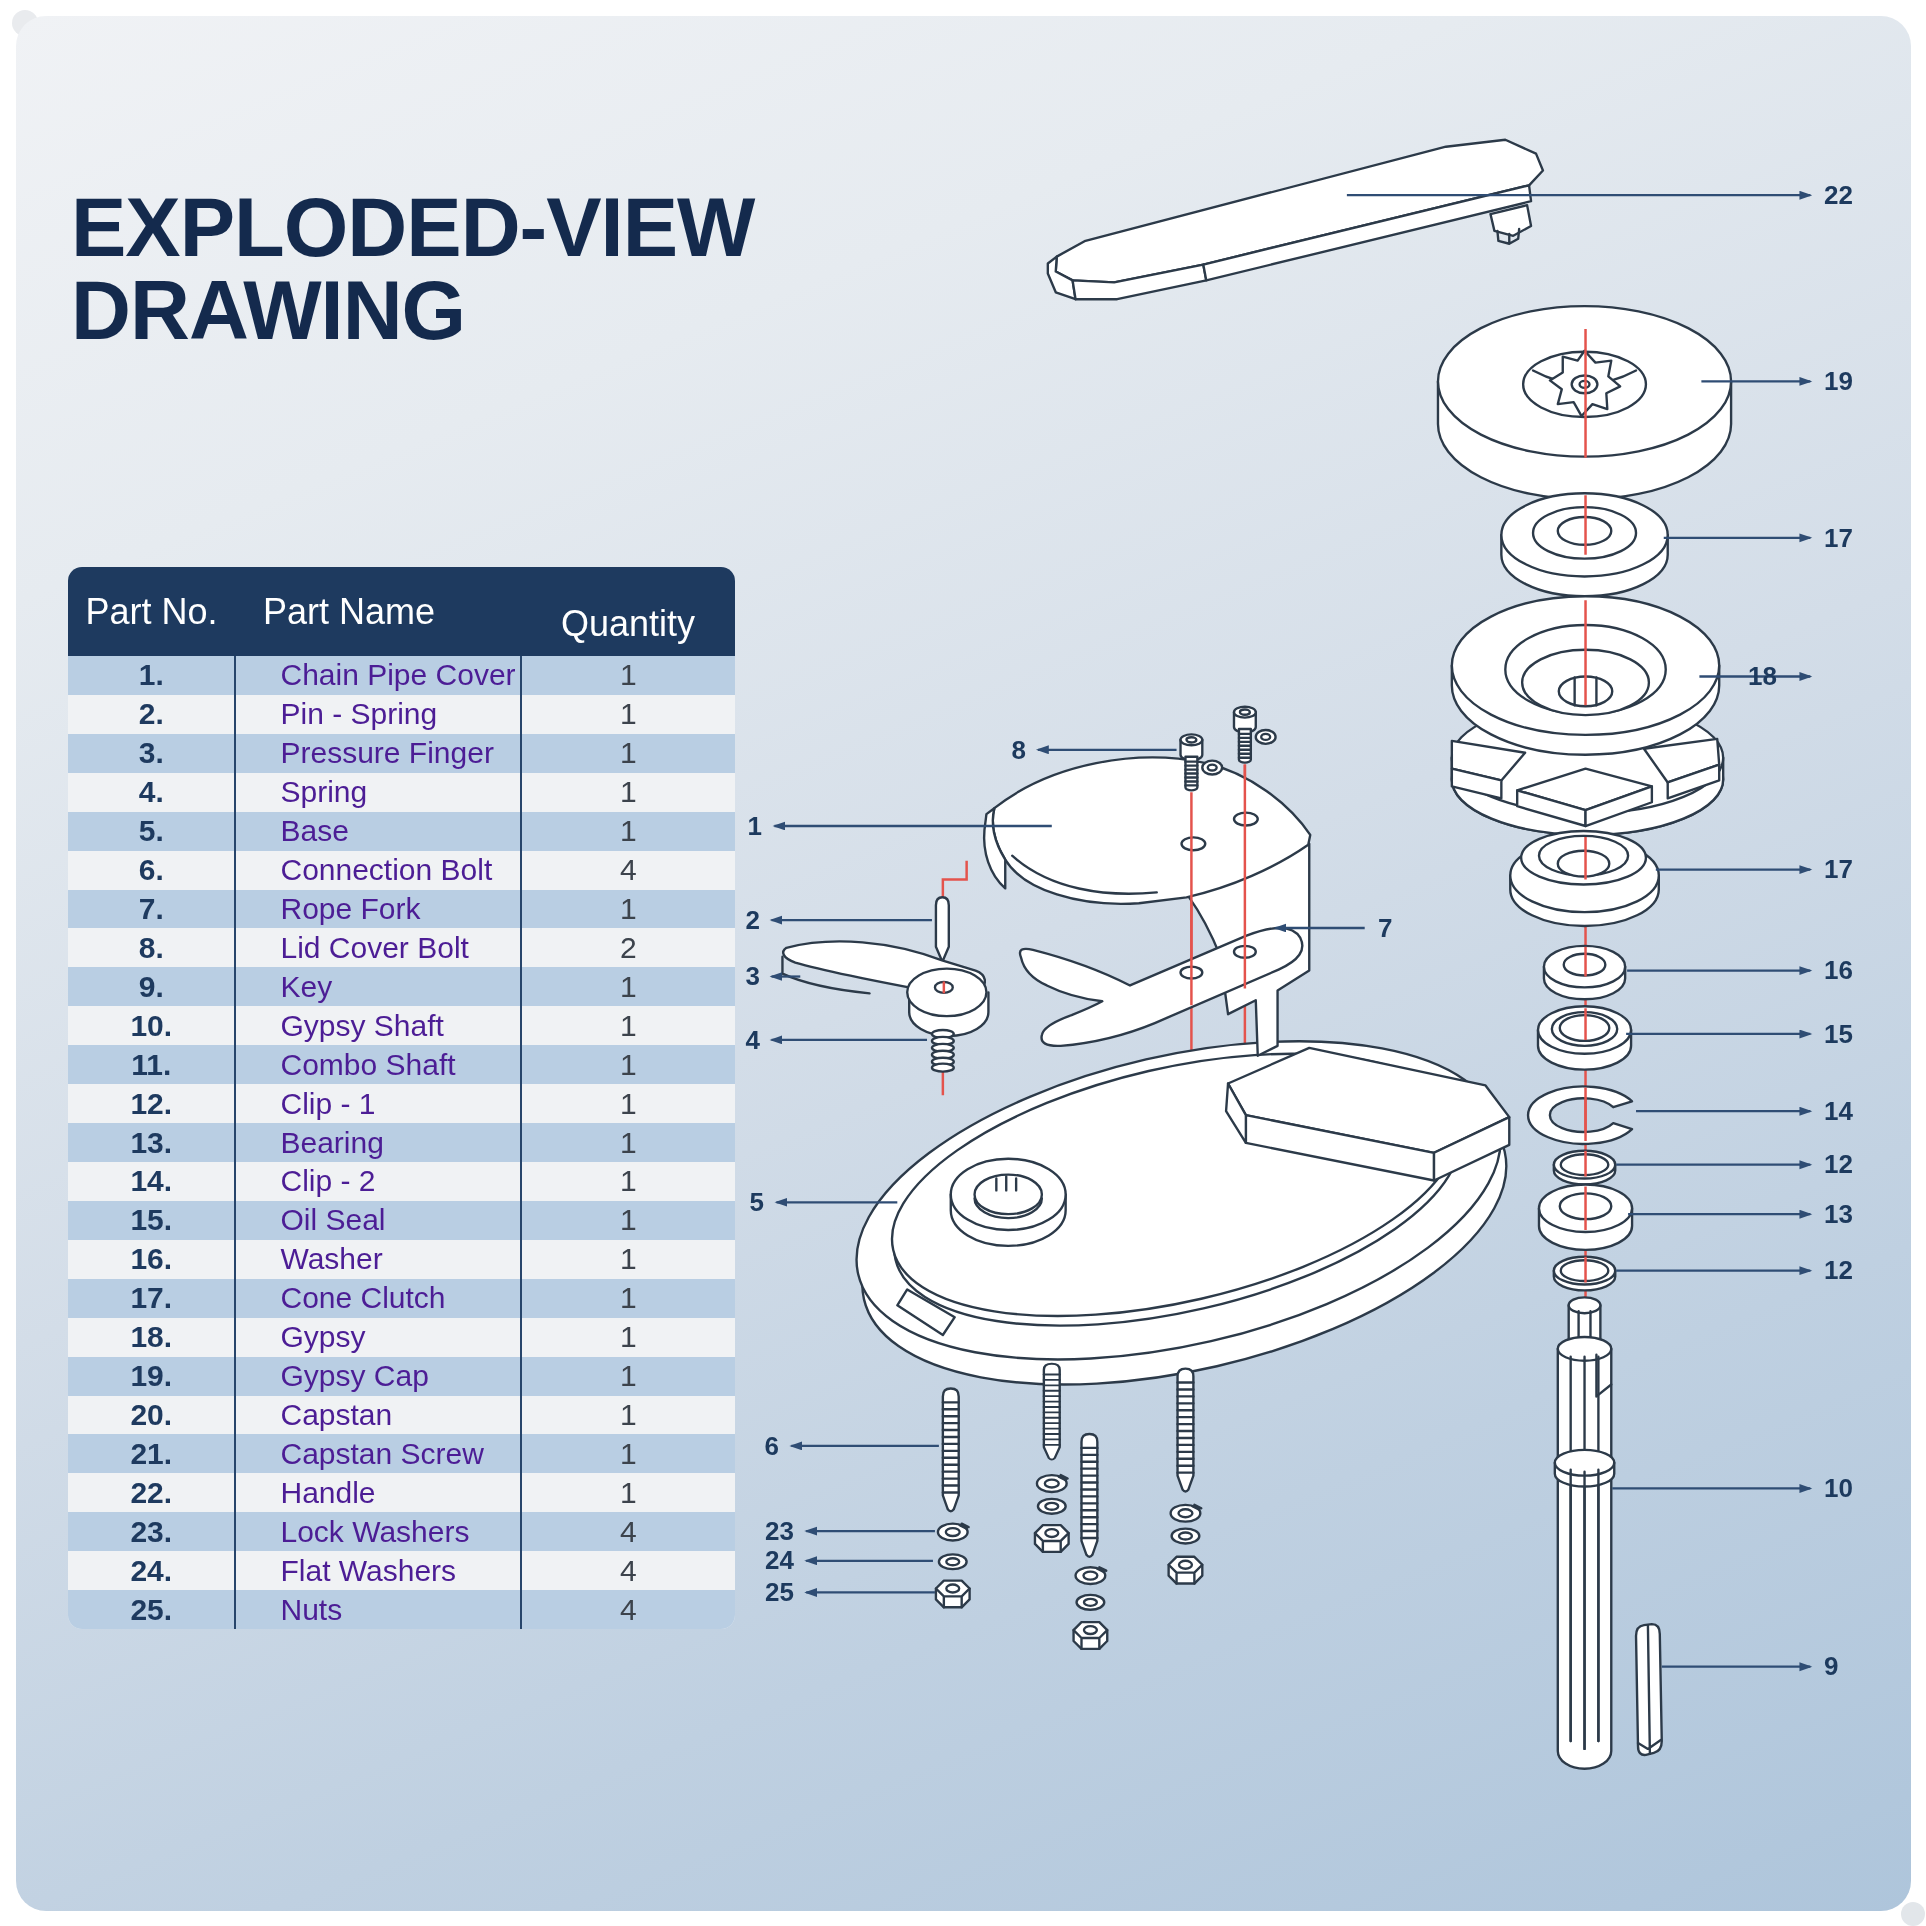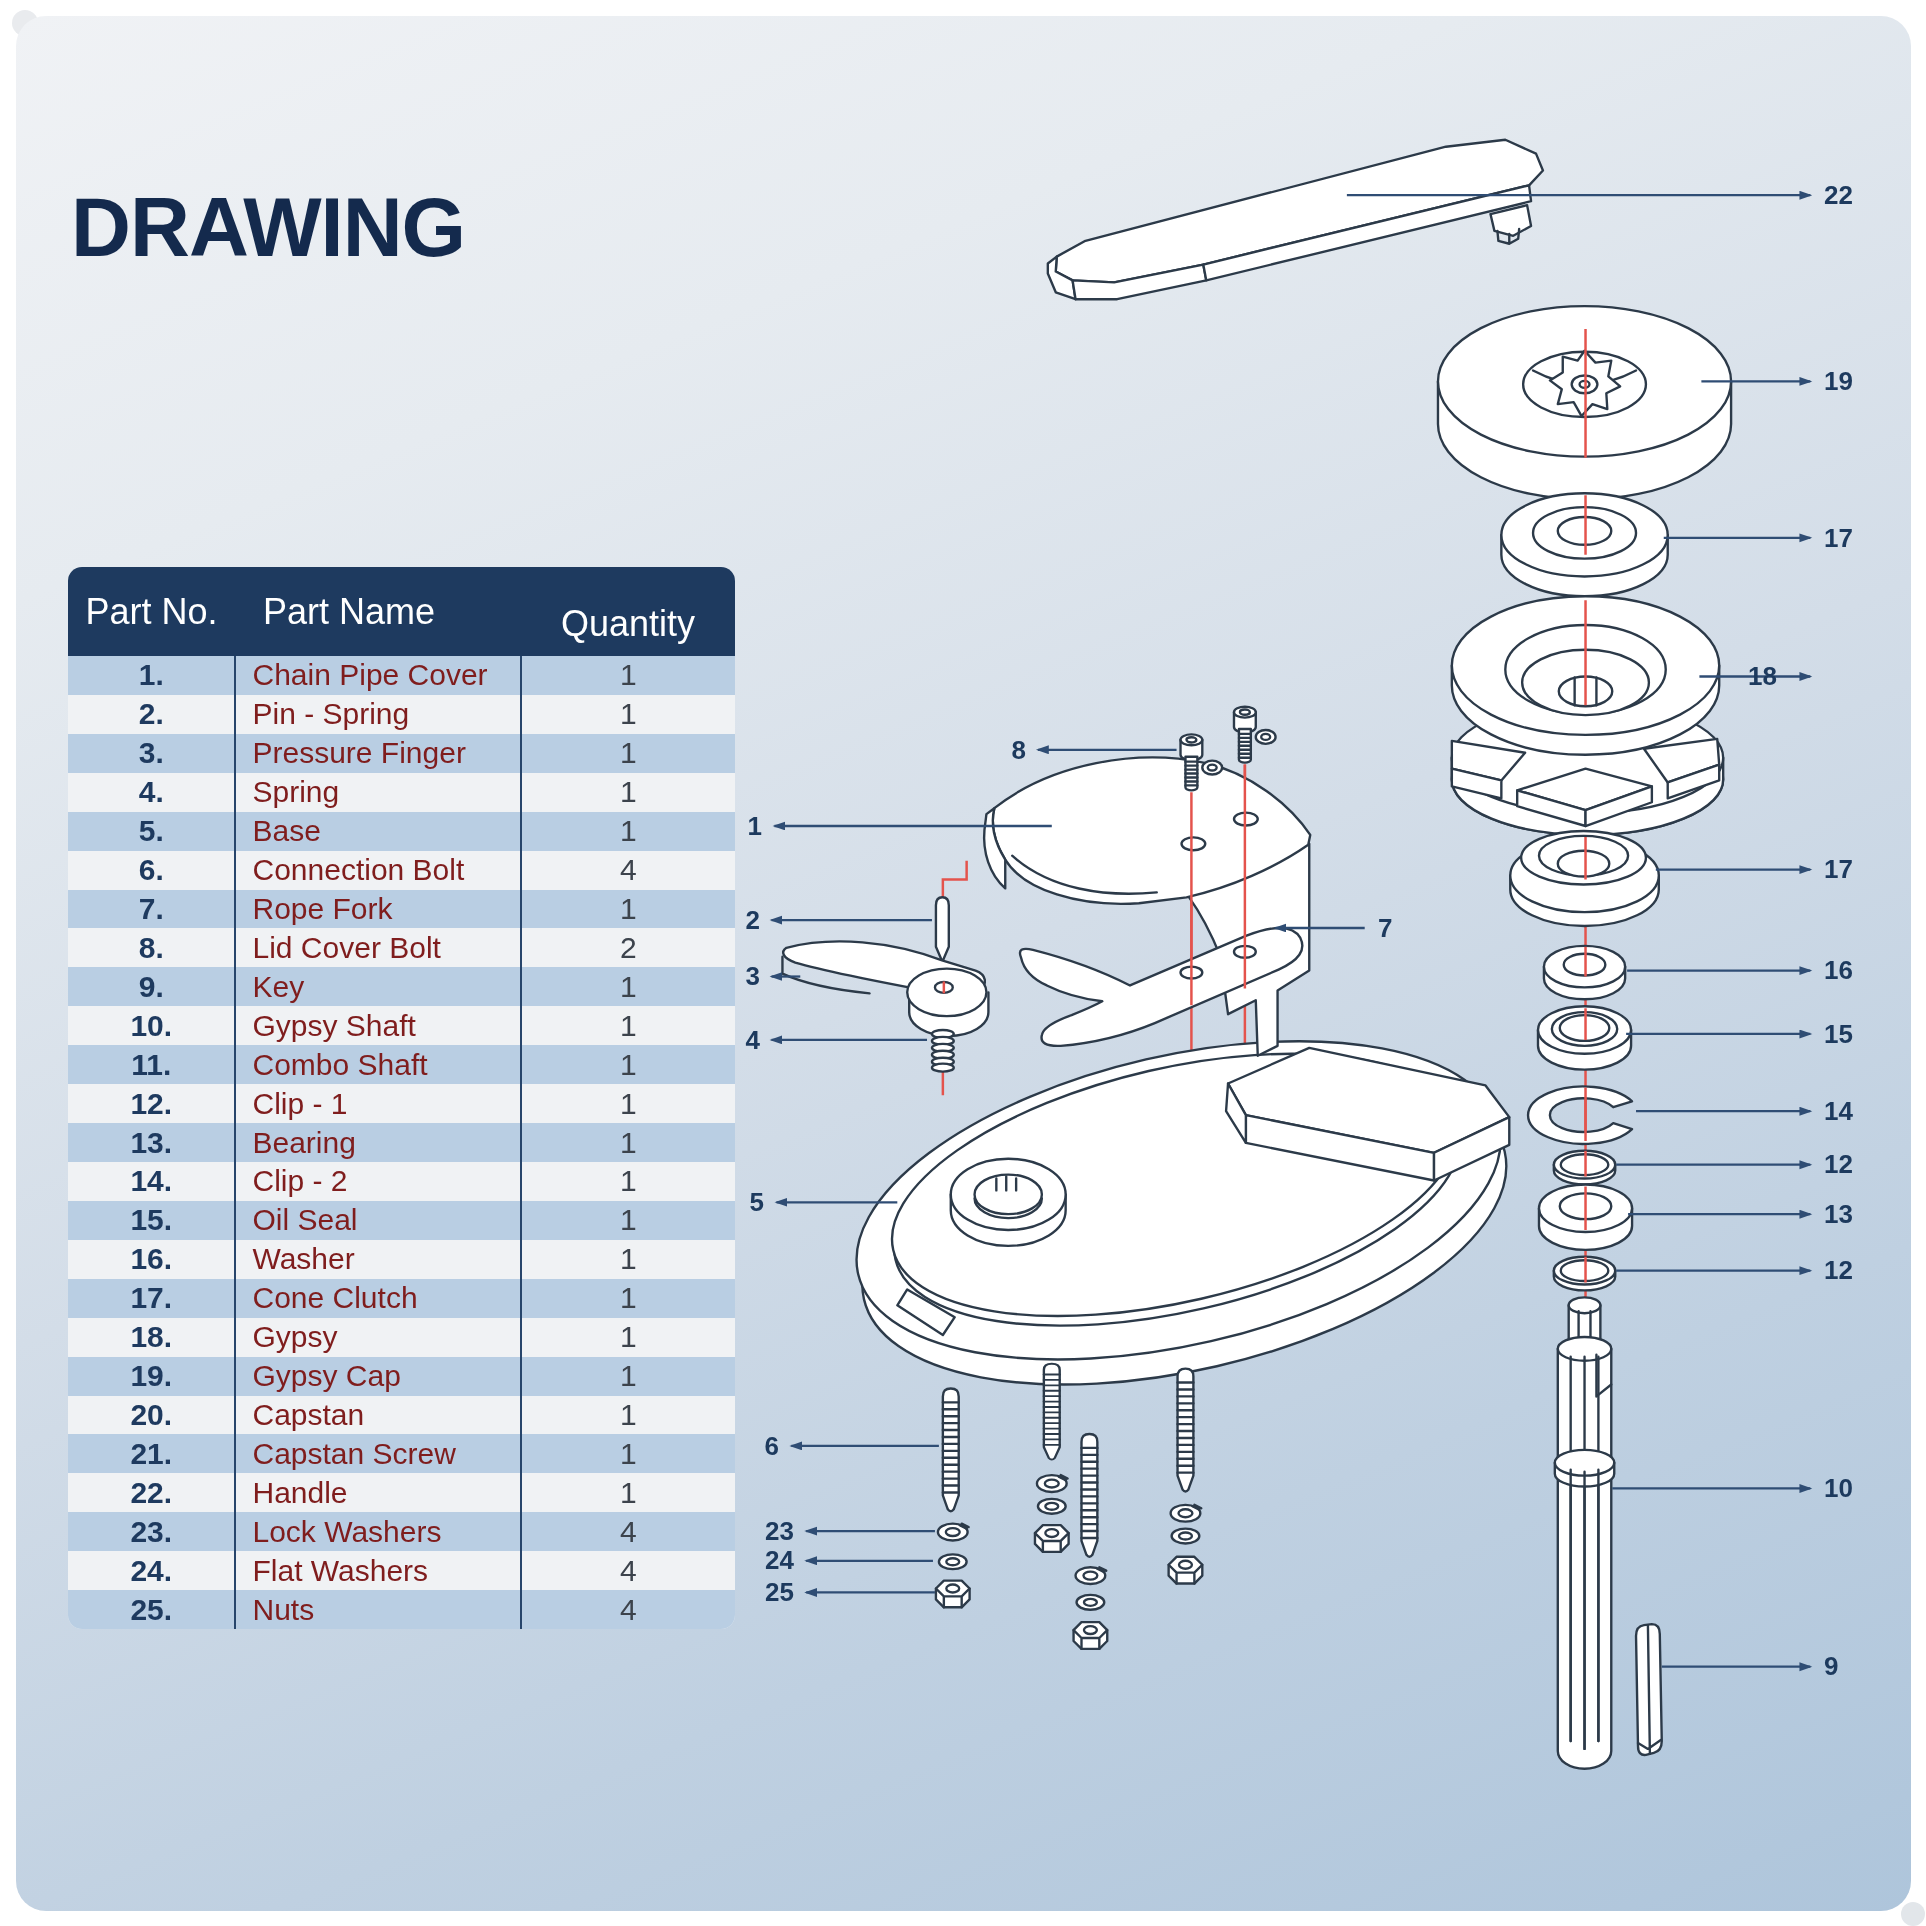--- a/index.html
+++ b/index.html
@@ -19,40 +19,41 @@
        font-weight:400;font-size:36px;align-items:center;}
   .hc{box-sizing:border-box;}
   .c-no{width:167px;text-align:center;}
   .c-name{width:286px;text-align:left;padding-left:28px;box-sizing:border-box;}
   .c-qty{width:214px;text-align:center;margin-top:24px;}
   #table-body{flex:1;display:flex;flex-direction:column;}
   .trow{display:flex;flex:1;align-items:center;font-size:30px;}
   .trow:nth-child(odd){background:#b9cee3;}
   .trow:nth-child(even){background:#f0f2f4;}
   .cell-no{width:167px;text-align:center;font-weight:700;color:#1e3a5f;}
-  .cell-name{width:286px;color:#7f1d1d;padding-left:16px;box-sizing:border-box;
+  .cell-name{width:286px;color:#4c1d95;padding-left:44px;box-sizing:border-box;
              border-left:2px solid #27456b;align-self:stretch;display:flex;align-items:center;}
   .cell-qty{width:214px;text-align:center;color:#3c434c;border-left:2px solid #27456b;
             align-self:stretch;display:flex;align-items:center;justify-content:center;}
   
   #diagram-svg{position:absolute;left:0;top:0;width:1927px;height:1927px;}
   .callout-label{position:absolute;font-weight:800;font-size:26px;color:#1d3a5e;line-height:1;}
   .lab-right{transform:translate(0,-50%);}
   .lab-left{transform:translate(-100%,-50%);}
 </style>
 </head>
 <body>
 
 <div id="stage">
   <div class="corner-dot" style="left:12px;top:10px;width:26px;height:26px;background:#e9ebee;"></div>
   <div class="corner-dot" style="left:1901px;top:1902px;width:24px;height:24px;background:#e2e6ea;"></div>
 
   <div id="panel">
 
     <div id="title">
+      <div>EXPLODED-VIEW</div>
       <div>DRAWING</div>
     </div>
 
     <div id="parts-table">
       <div id="table-header">
         <div class="hc c-no">Part No.</div>
         <div class="hc c-name">Part Name</div>
         <div class="hc c-qty">Quantity</div>
       </div>
       <div id="table-body">

